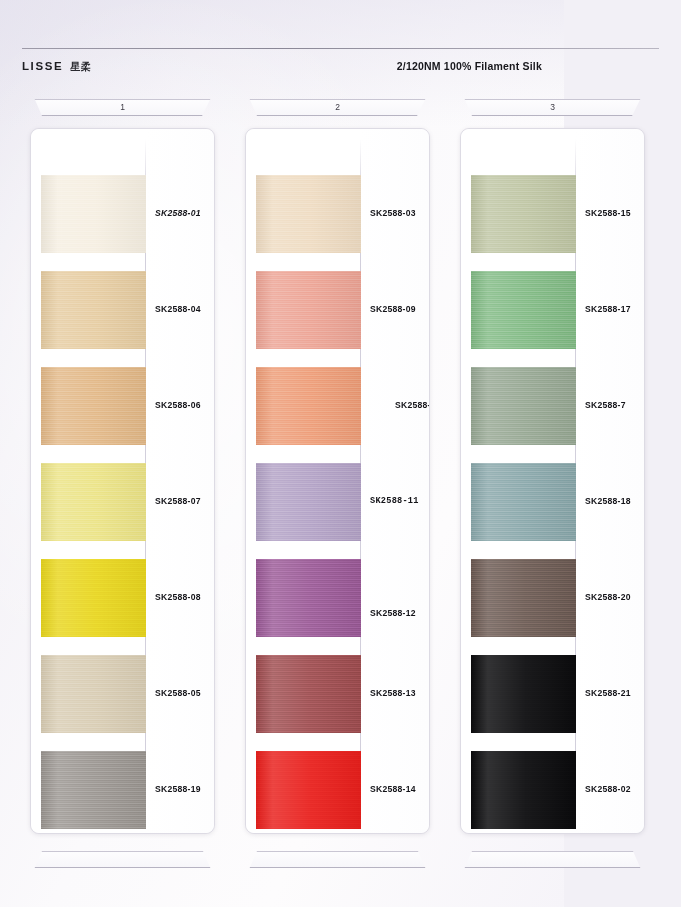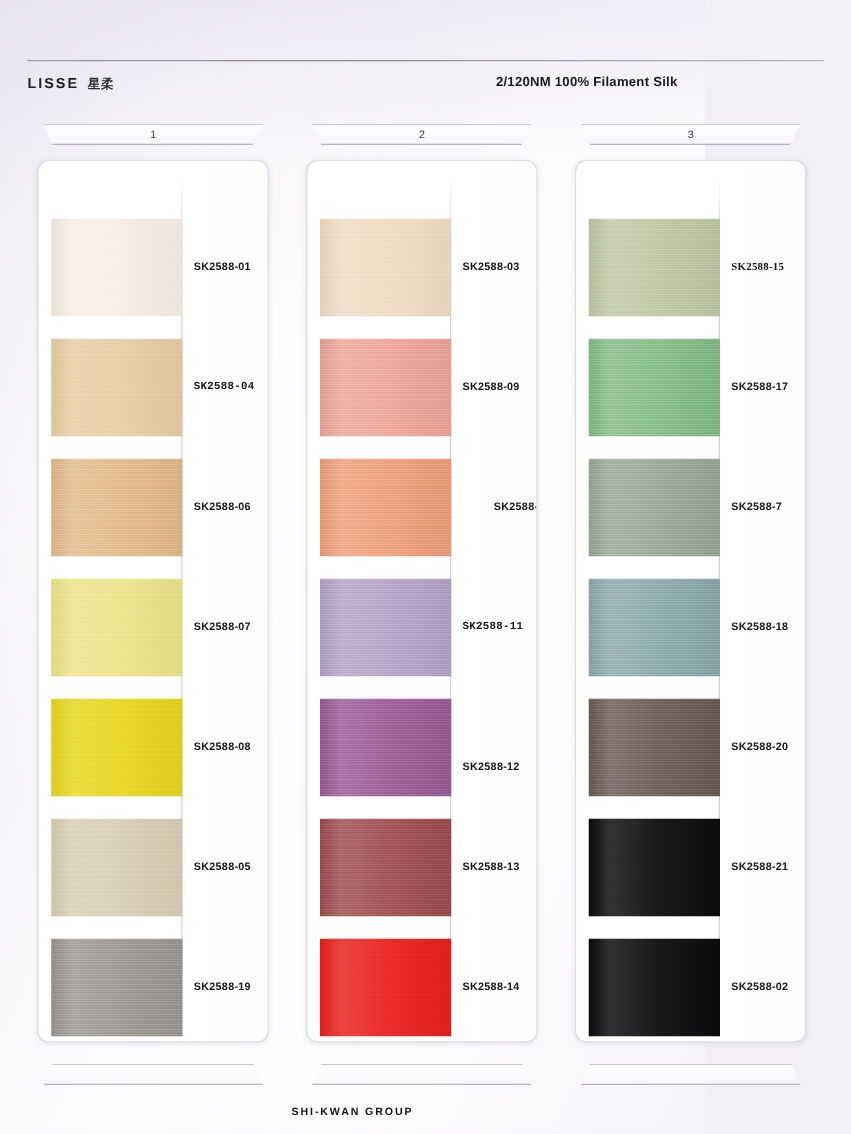--- a/index.html
+++ b/index.html
@@ -220,22 +220,22 @@
       <div class="tab-label" style="left: 30px; width: 185px;">1</div>
       <div class="tab tab-top" style="left: 245px; width: 185px;"></div>
       <div class="tab-label" style="left: 245px; width: 185px;">2</div>
       <div class="tab tab-top" style="left: 460px; width: 185px;"></div>
       <div class="tab-label" style="left: 460px; width: 185px;">3</div>
     </div>
   <div id="cards">
       <div class="card" style="left: 30px;">
         <div class="card-inner"></div>
         <div class="card-divider"></div>
-        <div class="swatch-label" style="top: 79px;">SK2588-01</div>
-        <div class="swatch-label" style="top: 175px; font-family: Liberation Mono, monospace;">SK2588-04</div>
+        <div class="swatch-label" style="top: 79px; font-style: italic;">SK2588-01</div>
+        <div class="swatch-label" style="top: 175px;">SK2588-04</div>
         <div class="swatch-label" style="top: 271px;">SK2588-06</div>
         <div class="swatch-label" style="top: 367px;">SK2588-07</div>
         <div class="swatch-label" style="top: 463px;">SK2588-08</div>
         <div class="swatch-label" style="top: 559px;">SK2588-05</div>
         <div class="swatch-label" style="top: 655px;">SK2588-19</div>
         <div class="swatch-col">
           <div class="swatch-slot" style="top: 46px; height: 78px;">
             <div class="swatch" style="background: rgb(246, 239, 226);"></div>
           </div>
           <div class="swatch-slot" style="top: 142px; height: 78px;">
@@ -288,21 +288,21 @@
             <div class="swatch" style="background: rgb(157, 76, 79);"></div>
           </div>
           <div class="swatch-slot" style="top: 622px; height: 78px;">
             <div class="swatch" style="background: rgb(232, 31, 28);"></div>
           </div>
         </div>
       </div>
       <div class="card" style="left: 460px;">
         <div class="card-inner"></div>
         <div class="card-divider"></div>
-        <div class="swatch-label" style="top: 79px; font-family: Liberation Serif, serif;">SK2588-15</div>
+        <div class="swatch-label" style="top: 79px;">SK2588-15</div>
         <div class="swatch-label" style="top: 175px;">SK2588-17</div>
         <div class="swatch-label" style="top: 271px;">SK2588-7</div>
         <div class="swatch-label" style="top: 367px;">SK2588-18</div>
         <div class="swatch-label" style="top: 463px;">SK2588-20</div>
         <div class="swatch-label" style="top: 559px;">SK2588-21</div>
         <div class="swatch-label" style="top: 655px;">SK2588-02</div>
         <div class="swatch-col">
           <div class="swatch-slot" style="top: 46px; height: 78px;">
             <div class="swatch" style="background: rgb(191, 198, 164);"></div>
           </div>
@@ -326,15 +326,14 @@
           </div>
         </div>
       </div>
     </div>
   <div id="tabs-bottom">
       <div class="tab tab-bottom" style="left: 30px; width: 185px;"></div>
       <div class="tab tab-bottom" style="left: 245px; width: 185px;"></div>
       <div class="tab tab-bottom" style="left: 460px; width: 185px;"></div>
     </div>
 
-  <div id="footer">SHI-KWAN GROUP</div>
 
 </div>
 
 </body></html>

